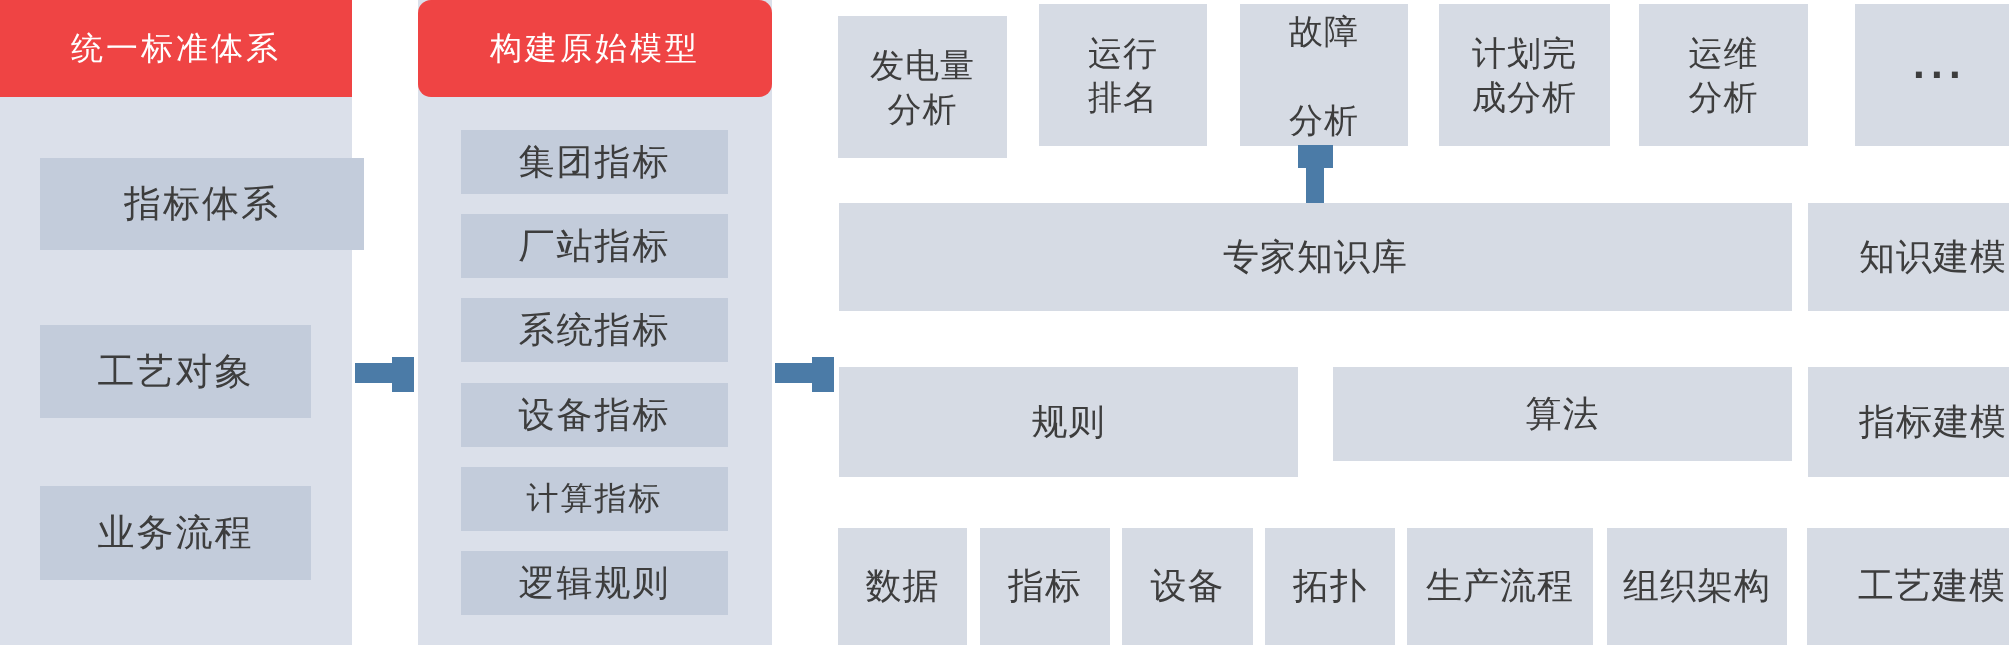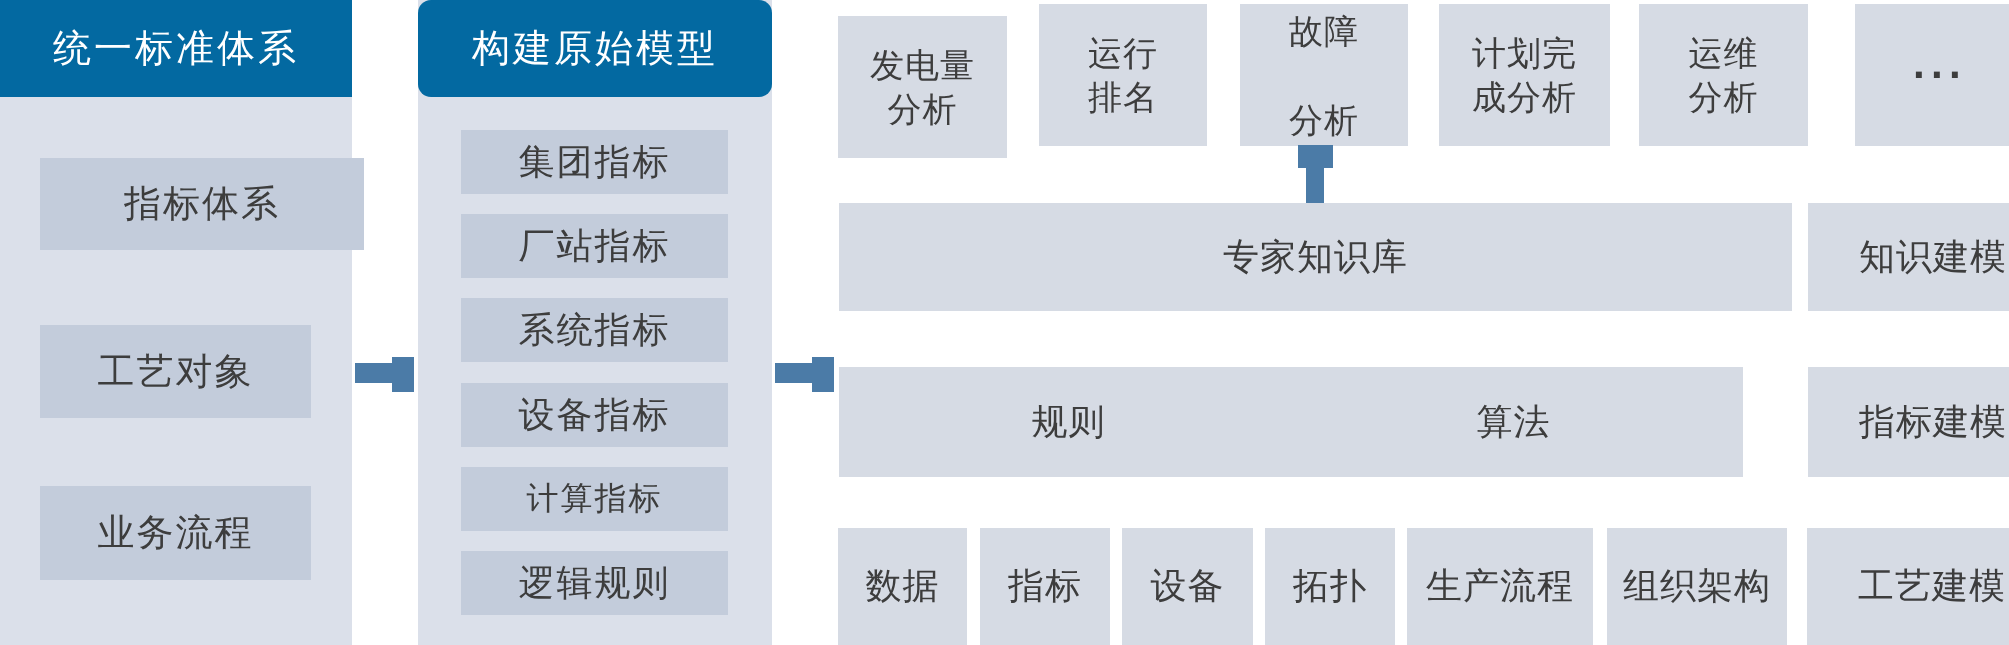--- a/index.html
+++ b/index.html
@@ -7,21 +7,21 @@
     position:relative;
     width:2009px;height:645px;
     overflow:hidden;
     background:#ffffff;
     font-family:"Liberation Sans","DejaVu Sans",sans-serif;
     color:#3d3d3d;
   }
   .abs{position:absolute;box-sizing:border-box;}
   .center{display:flex;align-items:center;justify-content:center;text-align:center;}
   .panel-bg{background:#dbe0ea;}
-  .panel-header{background:#0369a1;color:#ffffff;font-size:38px;letter-spacing:3px;}
+  .panel-header{background:#ef4444;color:#ffffff;font-size:32px;letter-spacing:3px;}
   .panel-item{background:#c3ccdb;font-size:37px;letter-spacing:2px;}
   .gbox{background:#d6dbe4;font-size:36px;letter-spacing:1px;}
   .gbox.two-line{flex-direction:column;font-size:34px;line-height:44px;}
   .dots{font-size:42px;font-weight:bold;letter-spacing:4px;}
   .arrow-part{position:absolute;background:#4b7ba7;}
 </style>
 </head>
 <body>
 
 <div class="canvas">
@@ -77,21 +77,21 @@
 
   <div class="abs" style="left:1298px;top:145px;width:35px;height:58px;">
     <div class="arrow-part" style="left:0;top:0;width:35px;height:23px;"></div>
     <div class="arrow-part" style="left:8px;top:23px;width:18px;height:35px;"></div>
   </div>
 
   <div class="abs center gbox" style="left:839px;top:203px;width:953px;height:108px;">专家知识库</div>
   <div class="abs center gbox" style="left:1808px;top:203px;width:250px;height:108px;">知识建模</div>
 
   <div class="abs center gbox" style="left:839px;top:367px;width:459px;height:110px;">规则</div>
-  <div class="abs center gbox" style="left:1284px;top:367px;width:459px;height:110px;">算法</div>
+  <div class="abs center gbox" style="left:1333px;top:367px;width:459px;height:94px;">算法</div>
   <div class="abs center gbox" style="left:1808px;top:367px;width:250px;height:110px;">指标建模</div>
 
   <div class="abs center gbox" style="left:838px;top:528px;width:129px;height:117px;">数据</div>
   <div class="abs center gbox" style="left:980px;top:528px;width:130px;height:117px;">指标</div>
   <div class="abs center gbox" style="left:1122px;top:528px;width:131px;height:117px;">设备</div>
   <div class="abs center gbox" style="left:1407px;top:528px;width:186px;height:117px;">生产流程</div>
   <div class="abs center gbox" style="left:1265px;top:528px;width:130px;height:117px;">拓扑</div>
   <div class="abs center gbox" style="left:1607px;top:528px;width:180px;height:117px;">组织架构</div>
   <div class="abs center gbox" style="left:1807px;top:528px;width:250px;height:117px;">工艺建模</div>
 

